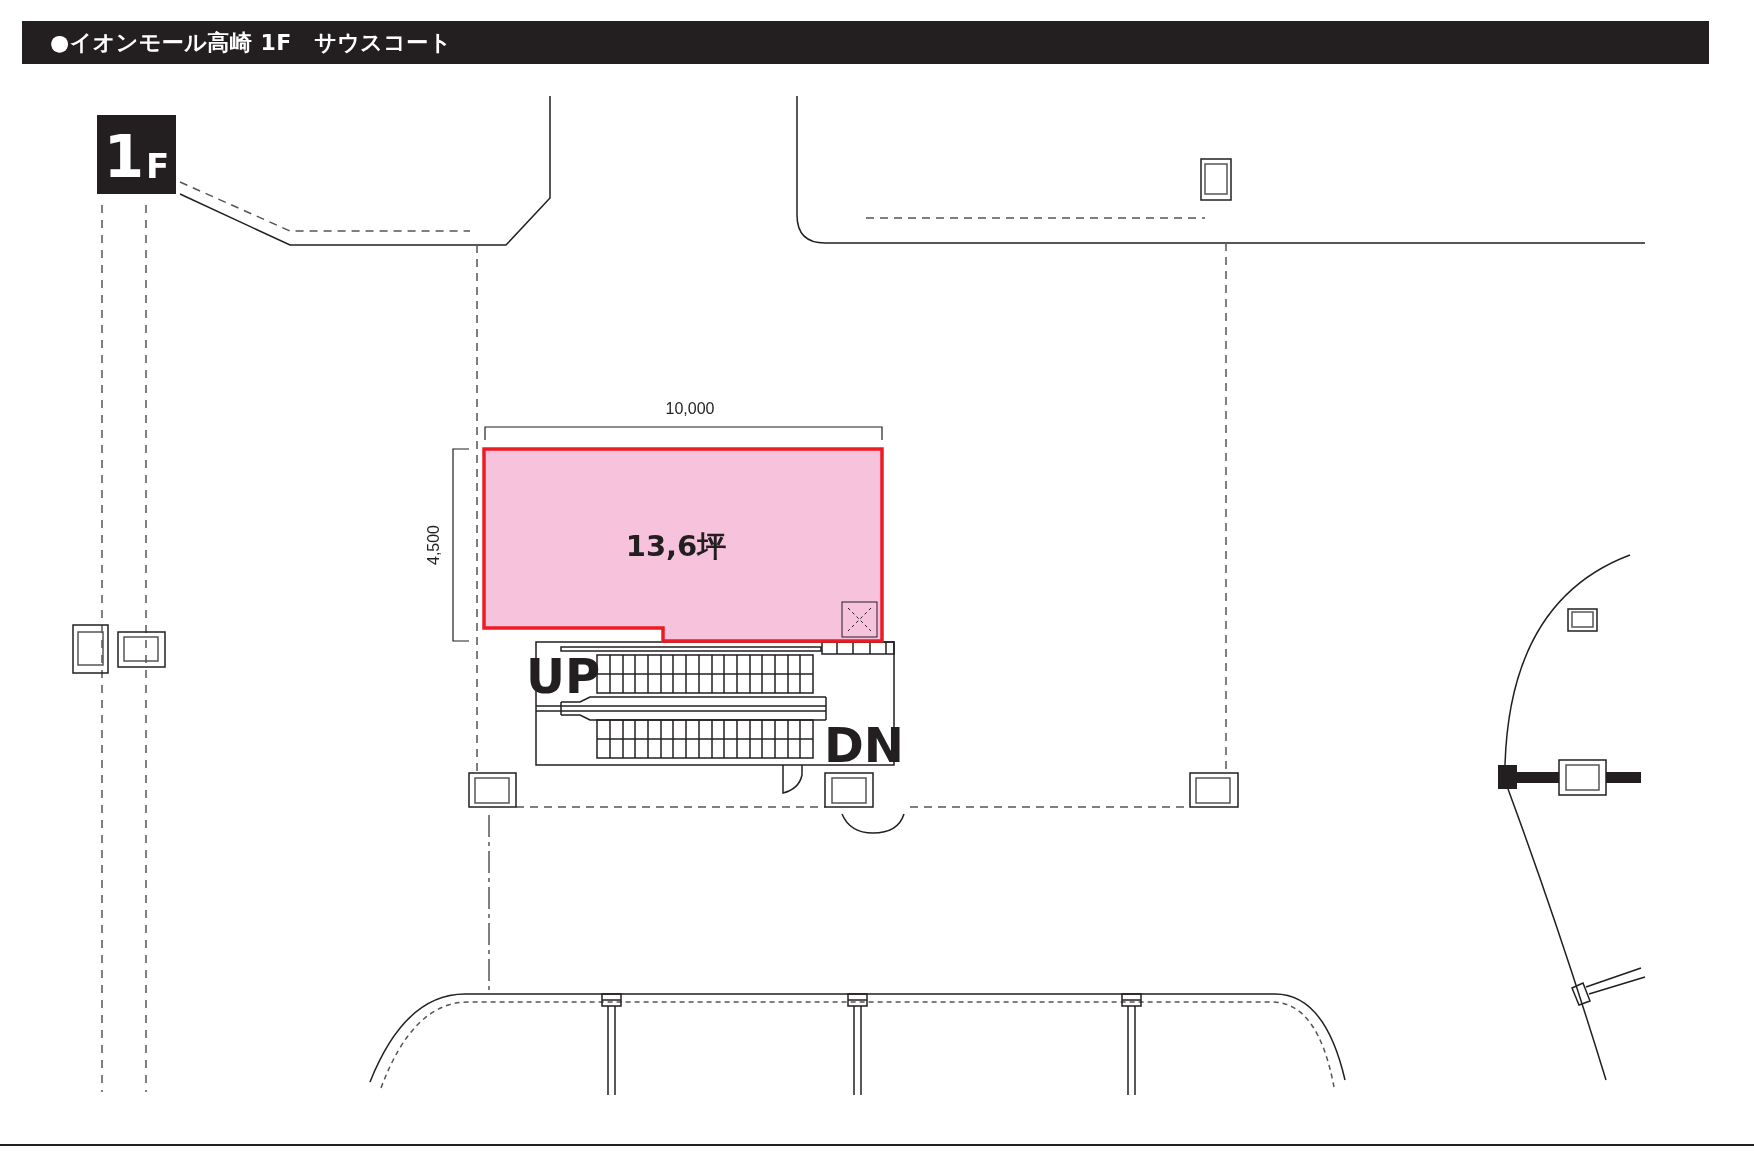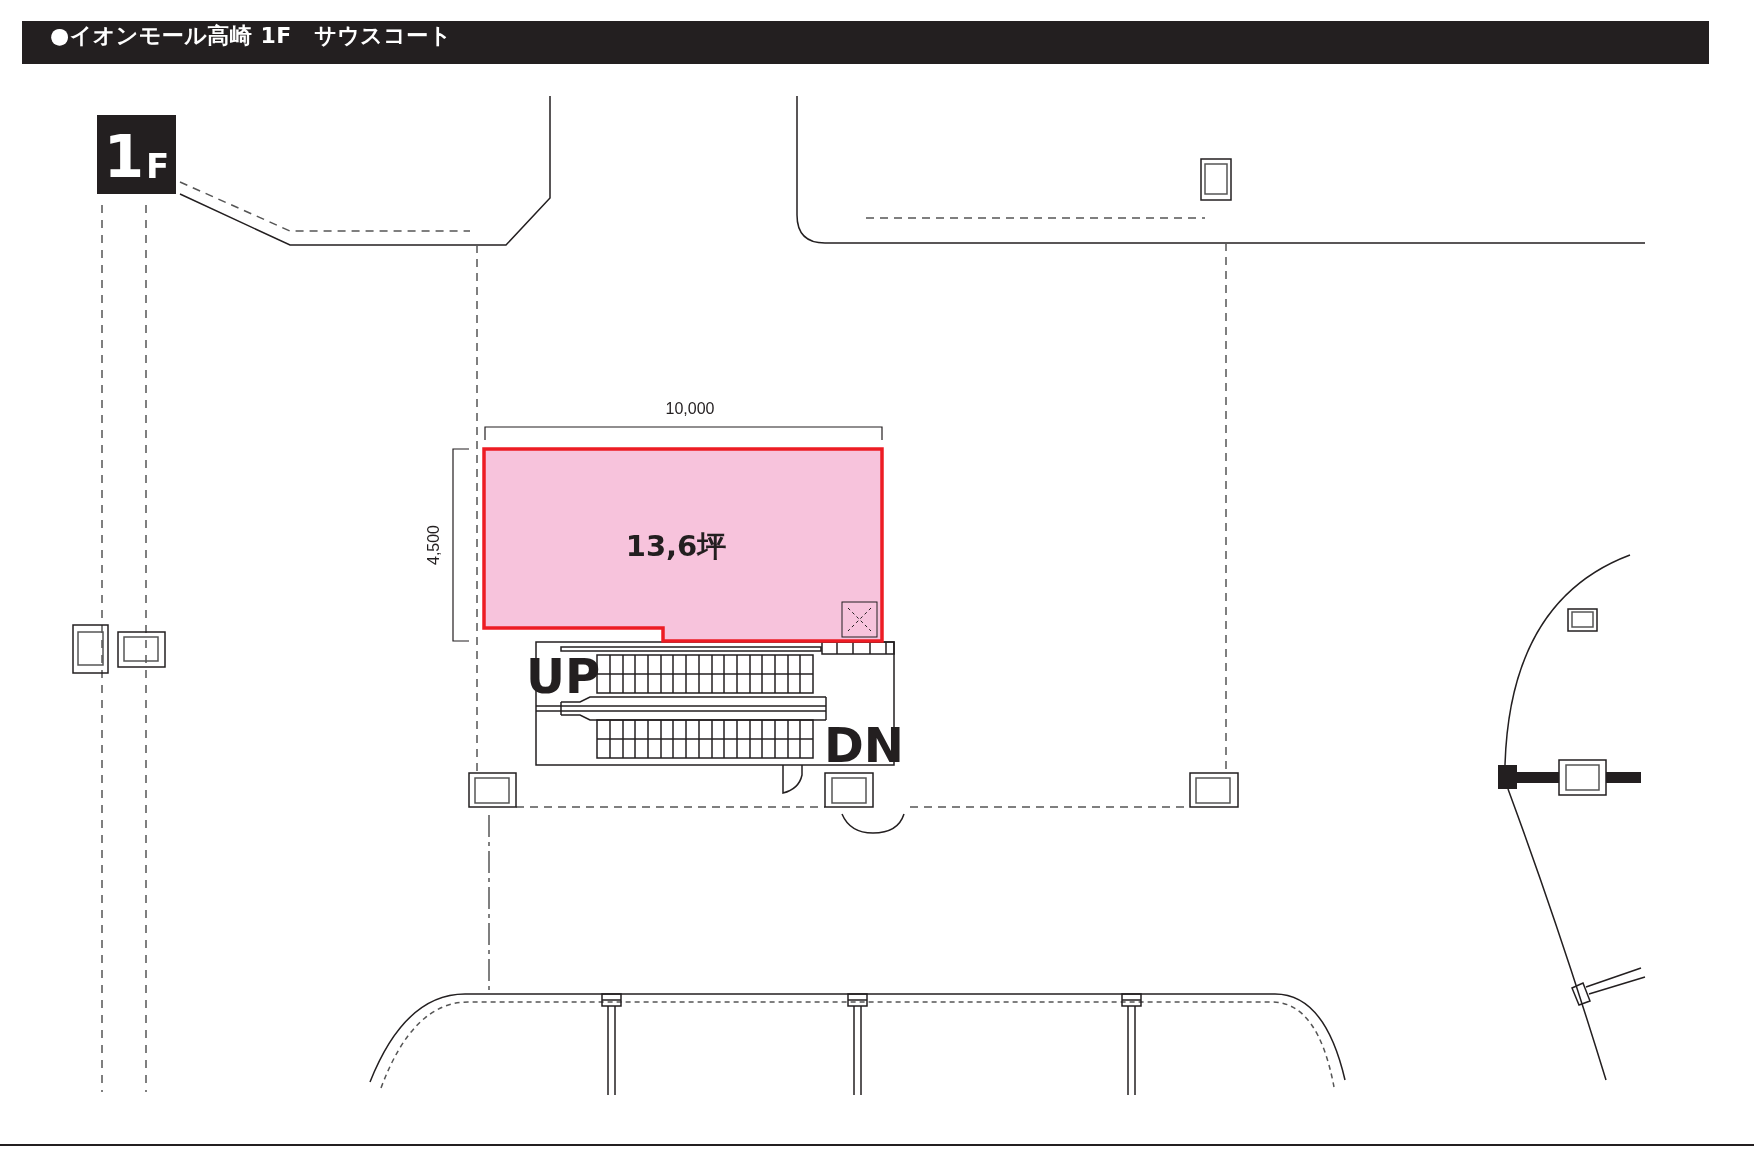--- a/index.html
+++ b/index.html
@@ -1,20 +1,20 @@
 <!DOCTYPE html>
 <html><head>
   <meta charset="utf-8">
   <style>
     html, body { margin: 0; padding: 0; background: #ffffff; }
     body { width: 1754px; height: 1158px; position: relative; overflow: hidden; font-family: "DejaVu Sans", sans-serif; }
     .title-bar {
       position: absolute; left: 22px; top: 21px; width: 1687px; height: 43px;
       background: #231f20; color: #ffffff;
-      display: flex; align-items: flex-start;
+      display: flex; align-items: center;
     }
     .title-text {
       margin-left: 28px; font-size: 22px; font-weight: bold; letter-spacing: 0.5px;
       font-family: "DejaVu Sans", sans-serif;
     }
     .floor-badge {
       position: absolute; left: 97px; top: 115px; width: 79px; height: 79px;
       background: #231f20; color: #ffffff;
       display: flex; align-items: flex-end; justify-content: center;
       font-family: "DejaVu Sans", sans-serif; font-weight: bold;

